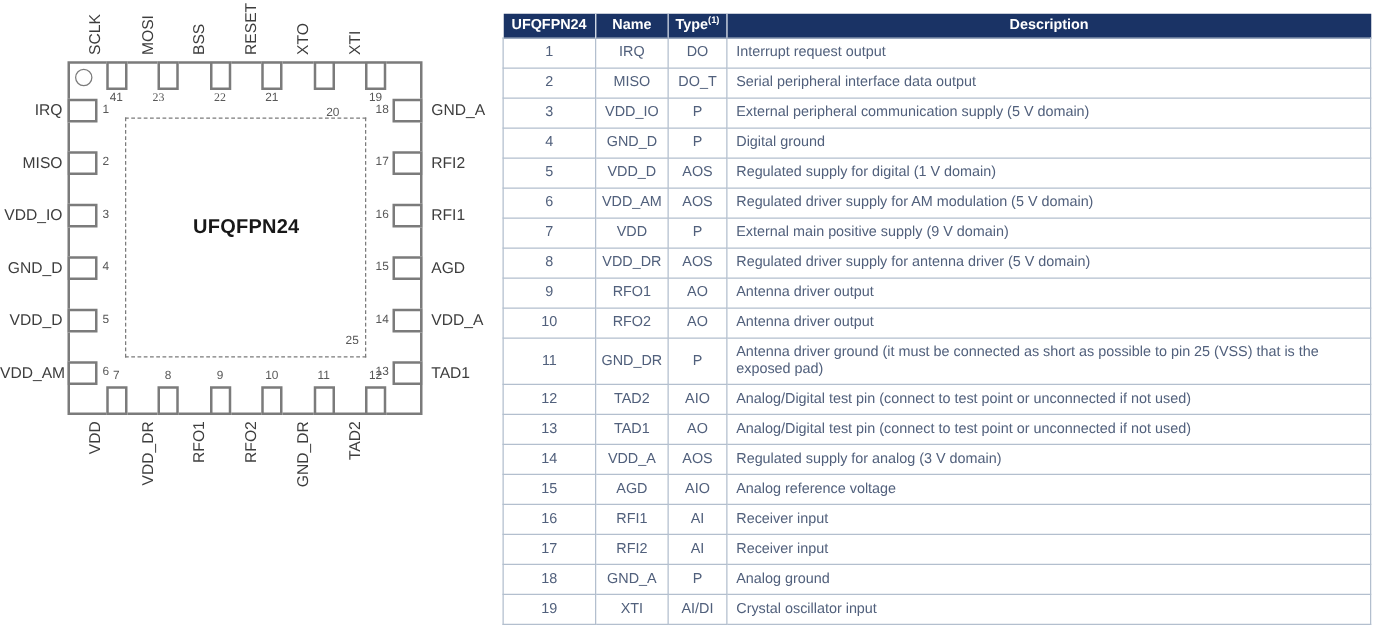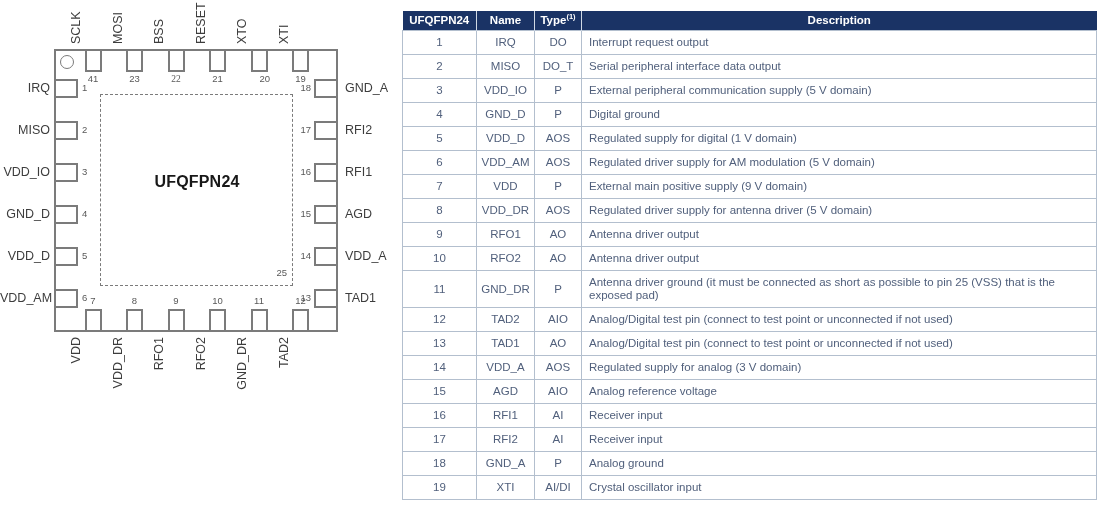--- a/index.html
+++ b/index.html
@@ -36,30 +36,30 @@
     <div class="abs dashed" style="left:100px;top:94px;width:193px;height:192px;"></div>
     <div class="abs pin-num" style="left:255px;top:268px;width:32px;text-align:right;">25</div>
     <div class="abs chip-title" style="left:107px;top:173px;width:180px;">
       <div>UFQFPN24</div>
     </div>
 
   <div class="abs pad" style="left: 84.5px; top: 49px; width: 17px; height: 23px;"></div>
       <div class="abs pin-num" style="left: 80.5px; top: 74px; width: 25px; text-align: center;">41</div>
       <div class="abs pin-label rot" style="left: 85px; top: 28px; width: 90px; height: 16px; text-align: left;">SCLK</div>
       <div class="abs pad" style="left: 126px; top: 49px; width: 17px; height: 23px;"></div>
-      <div class="abs pin-num" style="left: 122px; top: 74px; width: 25px; text-align: center;">23</div>
+      <div class="abs pin-num" style="left: 122px; top: 74px; width: 25px;  font-family: Liberation Serif, serif;">23</div>
       <div class="abs pin-label rot" style="left: 126.5px; top: 28px; width: 90px; height: 16px; text-align: left;">MOSI</div>
       <div class="abs pad" style="left: 167.5px; top: 49px; width: 17px; height: 23px;"></div>
       <div class="abs pin-num" style="left: 163.5px; top: 74px; width: 25px; text-align: center; font-family: Liberation Serif, serif;">22</div>
       <div class="abs pin-label rot" style="left: 168px; top: 28px; width: 90px; height: 16px; text-align: left;">BSS</div>
       <div class="abs pad" style="left: 209px; top: 49px; width: 17px; height: 23px;"></div>
       <div class="abs pin-num" style="left: 205px; top: 74px; width: 25px; text-align: center;">21</div>
       <div class="abs pin-label rot" style="left: 209.5px; top: 28px; width: 90px; height: 16px; text-align: left;">RESET</div>
       <div class="abs pad" style="left: 250.5px; top: 49px; width: 17px; height: 23px;"></div>
-      <div class="abs pin-num" style="left: 246.5px; top: 74px; width: 25px; text-align: left; margin-left: 13px;">20</div>
+      <div class="abs pin-num" style="left: 246.5px; top: 86px; width: 25px; text-align: right;">20</div>
       <div class="abs pin-label rot" style="left: 251px; top: 28px; width: 90px; height: 16px; text-align: left;">XTO</div>
       <div class="abs pad" style="left: 292px; top: 49px; width: 17px; height: 23px;"></div>
       <div class="abs pin-num" style="left: 288px; top: 74px; width: 25px; text-align: center;">19</div>
       <div class="abs pin-label rot" style="left: 292.5px; top: 28px; width: 90px; height: 16px; text-align: left;">XTI</div>
       <div class="abs pad" style="left: 84.5px; top: 309px; width: 17px; height: 23px;"></div>
       <div class="abs pin-num" style="left: 80.5px; top: 296px; width: 25px; text-align: center;">7</div>
       <div class="abs pin-label rot" style="left: 85px; top: 411px; width: 90px; height: 16px; text-align: right;">VDD</div>
       <div class="abs pad" style="left: 126px; top: 309px; width: 17px; height: 23px;"></div>
       <div class="abs pin-num" style="left: 122px; top: 296px; width: 25px; text-align: center;">8</div>
       <div class="abs pin-label rot" style="left: 126.5px; top: 411px; width: 90px; height: 16px; text-align: right;">VDD_DR</div>

